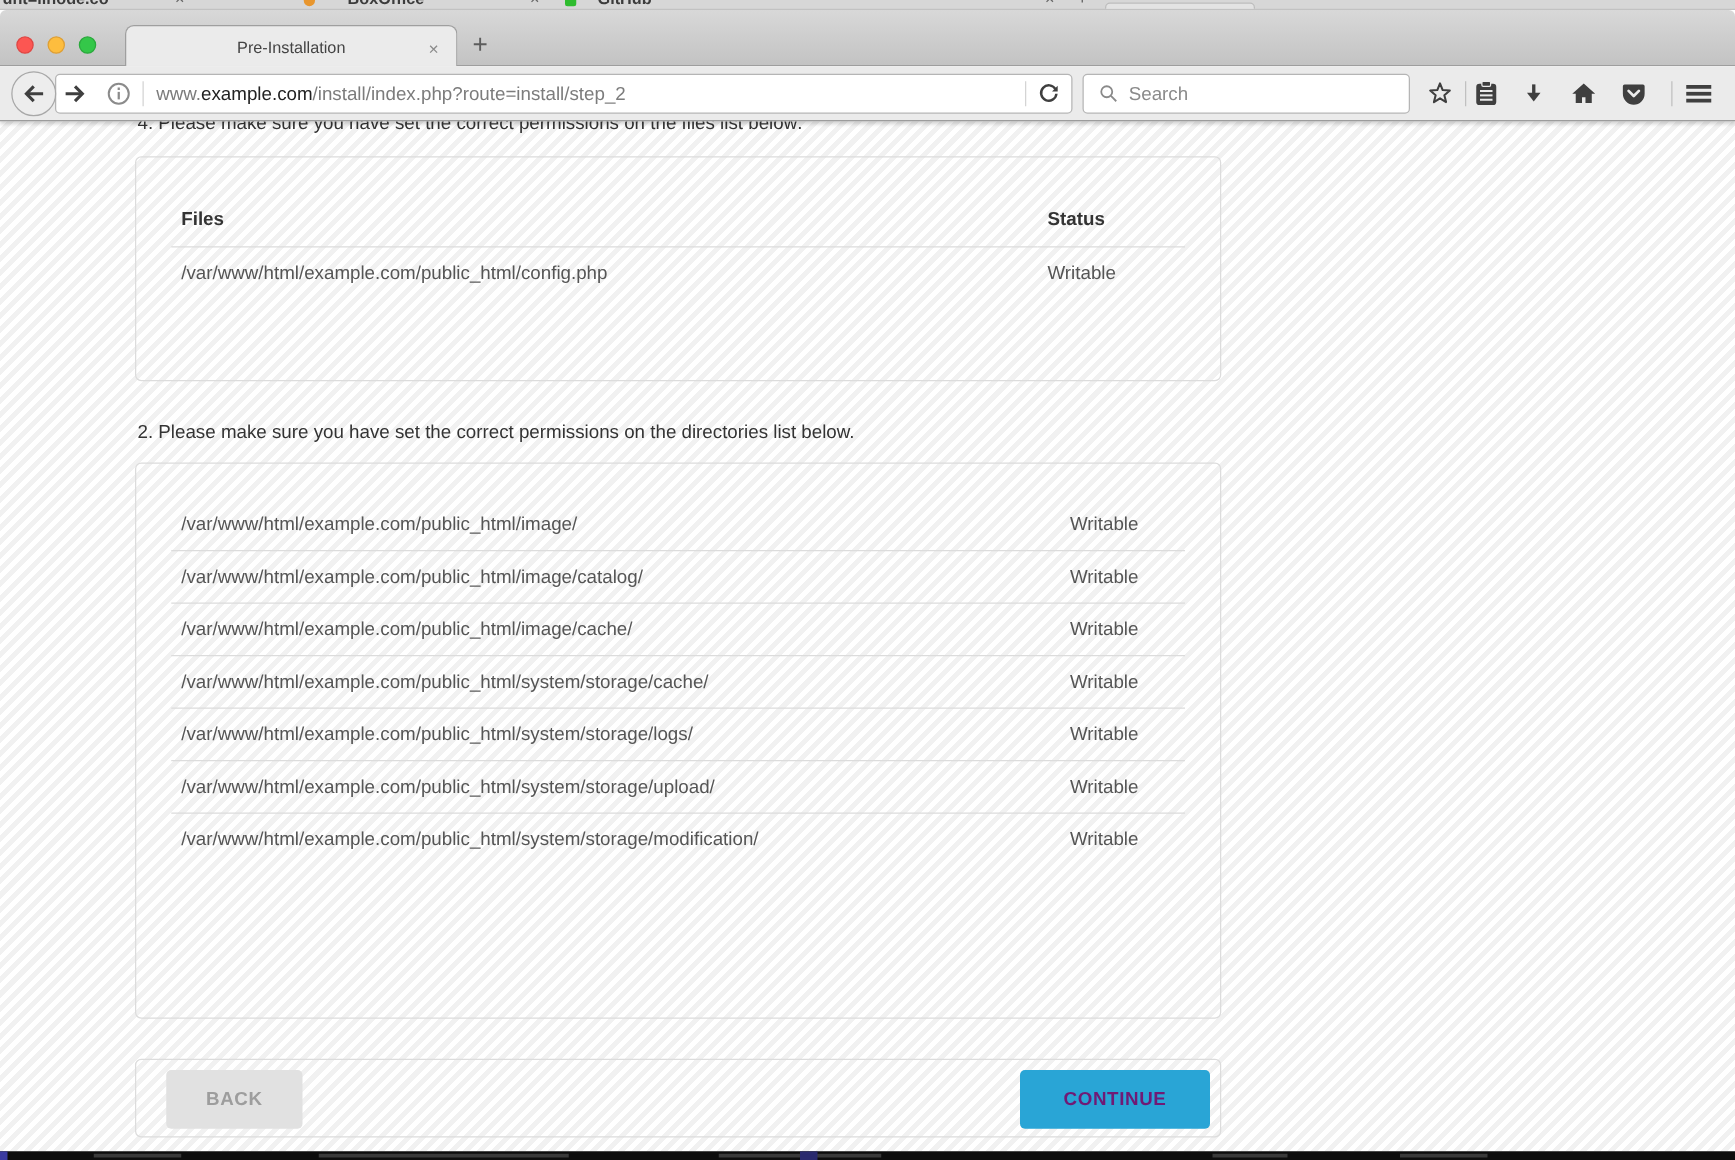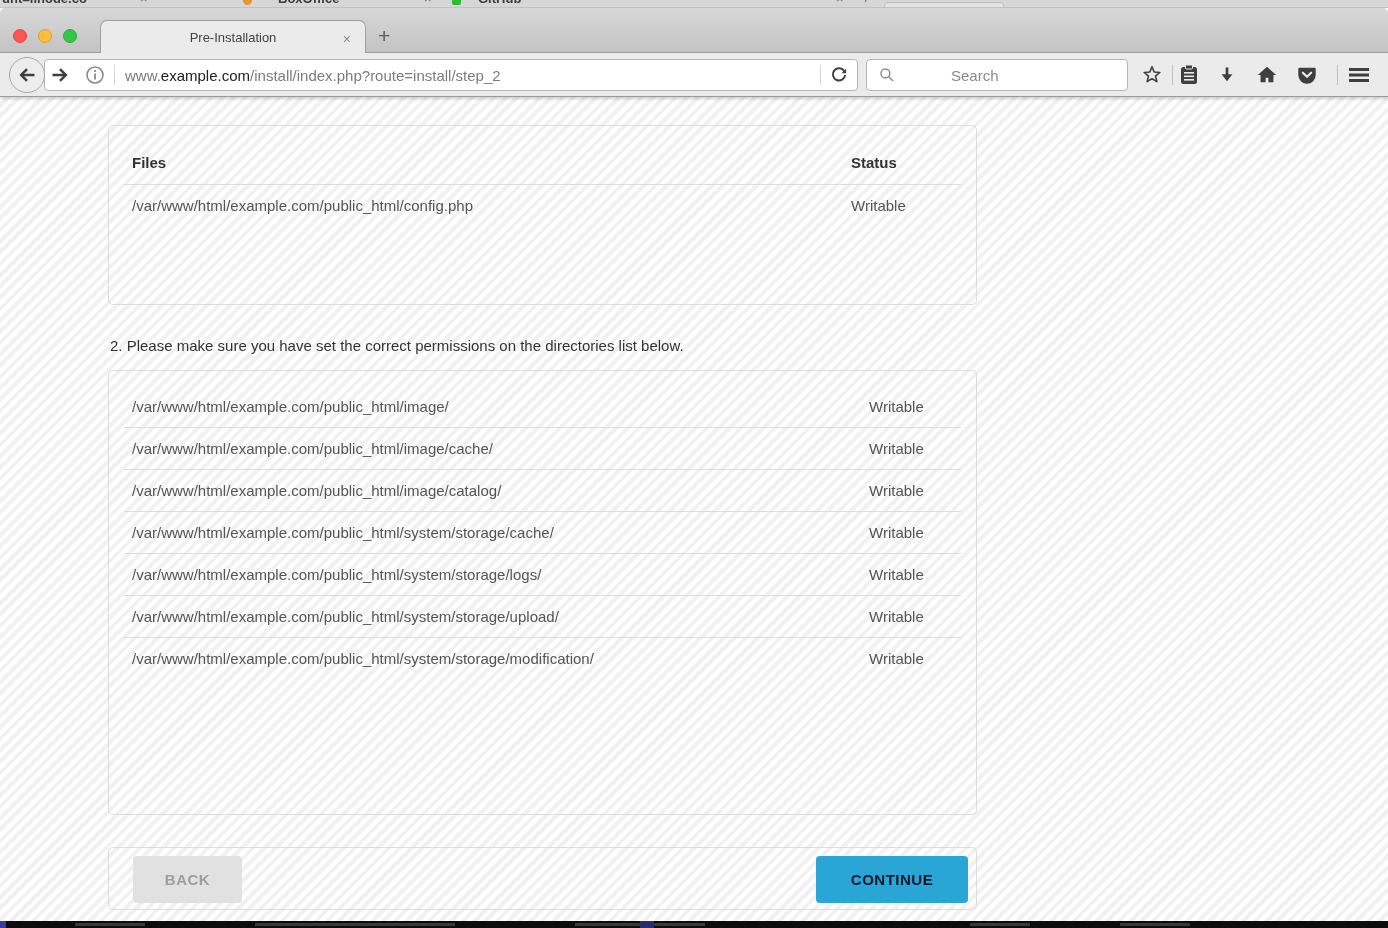--- a/index.html
+++ b/index.html
@@ -39,46 +39,46 @@
   .fwd-btn { position:absolute; left:50px; top:12px; z-index:6; }
   .vsep { width:1px; height:20px; background:#d4d4d4; }
   .info-wrap { margin-left:40px; display:flex; align-items:center; gap:9px; }
   .url-text { margin-left:10px; font-size:15px; color:#7c7c7c; white-space:nowrap; }
   .url-text .domain { color:#222; }
   .reload-wrap { margin-left:auto; display:flex; align-items:center; gap:0; }
   .reload-btn { width:36px; display:flex; justify-content:center; align-items:center; }
   .searchbox { position:absolute; left:866px; top:6px; width:262px; height:32px;
     background:#fff; border:1px solid #b5b5b5; border-radius:4px; display:flex; align-items:center; }
   .searchbox input { border:none; outline:none; font-size:15px; color:#8b5cf6; width:200px;
-    font-family:"Liberation Sans", sans-serif; background:transparent;margin-left:48px; }
+    font-family:"Liberation Sans", sans-serif; background:transparent; }
   .searchbox input::placeholder { color:#8a8a8a; }
   .search-ic { margin:0 8px 0 12px; }
   .tool-ic { position:absolute; top:9px; width:26px; height:26px; display:flex; align-items:center; justify-content:center; }
   .tb-sep { position:absolute; top:12px; width:1px; height:20px; background:#c0c0c0; }
 
   
   .viewport { position:absolute; top:97px; left:0; width:1388px; height:824px; overflow:hidden;
     background:repeating-linear-gradient(135deg, #ffffff 0px, #ffffff 4px, #f1f1f1 4px, #f1f1f1 8px); }
   .step-text { position:absolute; left:110px; font-size:15px; color:#333; }
-  .panel { position:absolute; left:108px; width:869px; border:1px solid #dcdcdc; border-radius:5px; padding:15px; }
+  .panel { position:absolute; left:108px; width:869px; border:1px solid #dcdcdc; border-radius:5px; padding:28px; }
   .panel-files { top:28px; height:180px; }
   .panel-dirs  { top:273px; height:445px; }
   table.check { width:100%; border-collapse:collapse; font-size:15px; }
   table.check th { text-align:left; color:#333; font-weight:bold; padding:13px 8px; border-bottom:1px solid #dcdcdc; }
   table.check td { color:#555; padding:12px 8px; }
   table.check tr + tr td { border-top:1px solid #dcdcdc;margin-left:28px; }
   table.check tr:first-child td { border-top:none; }
   .files-status  { width:118px; }
   .dirs-status   { width:100px; }
   td.status { color:#428a42; }
   .panel-buttons { top:750px; height:63px; padding:8px; }
   .btn { display:block; border:none; border-radius:4px; height:47px; font-weight:bold;
     font-size:15px; letter-spacing:.5px; font-family:"Liberation Sans", sans-serif; cursor:pointer;margin-left:16px; }
   .btn-back { float:left; width:109px; background:#e1e1e1; color:#9d9d9d; }
-  .btn-continue { float:right; width:152px; background:#29a5d6; color:#0f172a; }
+  .btn-continue { float:right; width:152px; background:#29a5d6; color:#701a75; }
 
   
   .bottom-strip { position:absolute; bottom:0; left:0; width:1388px; height:7px; background:#0d0d0d; overflow:hidden; }
   .bottom-strip .smudge { position:absolute; top:2px; height:3px; background:#3a3a3a; }
   .bottom-strip .bluebit { position:absolute; top:0; height:7px; background:#3a3aa0; }
 
   svg { display:block; }
 </style>
 </head>
 <body>
@@ -191,20 +191,21 @@
       <svg width="24" height="22" viewBox="0 0 24 22">
           <rect x="2" y="4" width="20" height="3" fill="#3f3f3f"></rect>
           <rect x="2" y="9.5" width="20" height="3" fill="#3f3f3f"></rect>
           <rect x="2" y="15" width="20" height="3" fill="#3f3f3f"></rect>
         </svg>
     </span>
   </div>
 
   <div class="viewport">
 
+    <div class="step-text" style="top:-7px">4. Please make sure you have set the correct permissions on the files list below:</div>
 
     <div class="panel panel-files">
       <table class="check">
         <tbody>
             <tr>
           <th>Files</th>
           <th class="files-status">Status</th>
         </tr>
         <tr>
           <td>/var/www/html/example.com/public_html/config.php</td>
@@ -217,25 +218,25 @@
     <div class="step-text" style="top:240px">2. Please make sure you have set the correct permissions on the directories list below.</div>
 
     <div class="panel panel-dirs">
       <table class="check">
         <tbody>
         <tr>
           <td>/var/www/html/example.com/public_html/image/</td>
           <td class="status dirs-status">Writable</td>
         </tr>
         <tr>
+          <td>/var/www/html/example.com/public_html/image/catalog/</td>
+          <td class="status dirs-status">Writable</td>
+        </tr>
+        <tr>
           <td>/var/www/html/example.com/public_html/image/cache/</td>
-          <td class="status dirs-status">Writable</td>
-        </tr>
-        <tr>
-          <td>/var/www/html/example.com/public_html/image/catalog/</td>
           <td class="status dirs-status">Writable</td>
         </tr>
         <tr>
           <td>/var/www/html/example.com/public_html/system/storage/cache/</td>
           <td class="status dirs-status">Writable</td>
         </tr>
         <tr>
           <td>/var/www/html/example.com/public_html/system/storage/logs/</td>
           <td class="status dirs-status">Writable</td>
         </tr>

